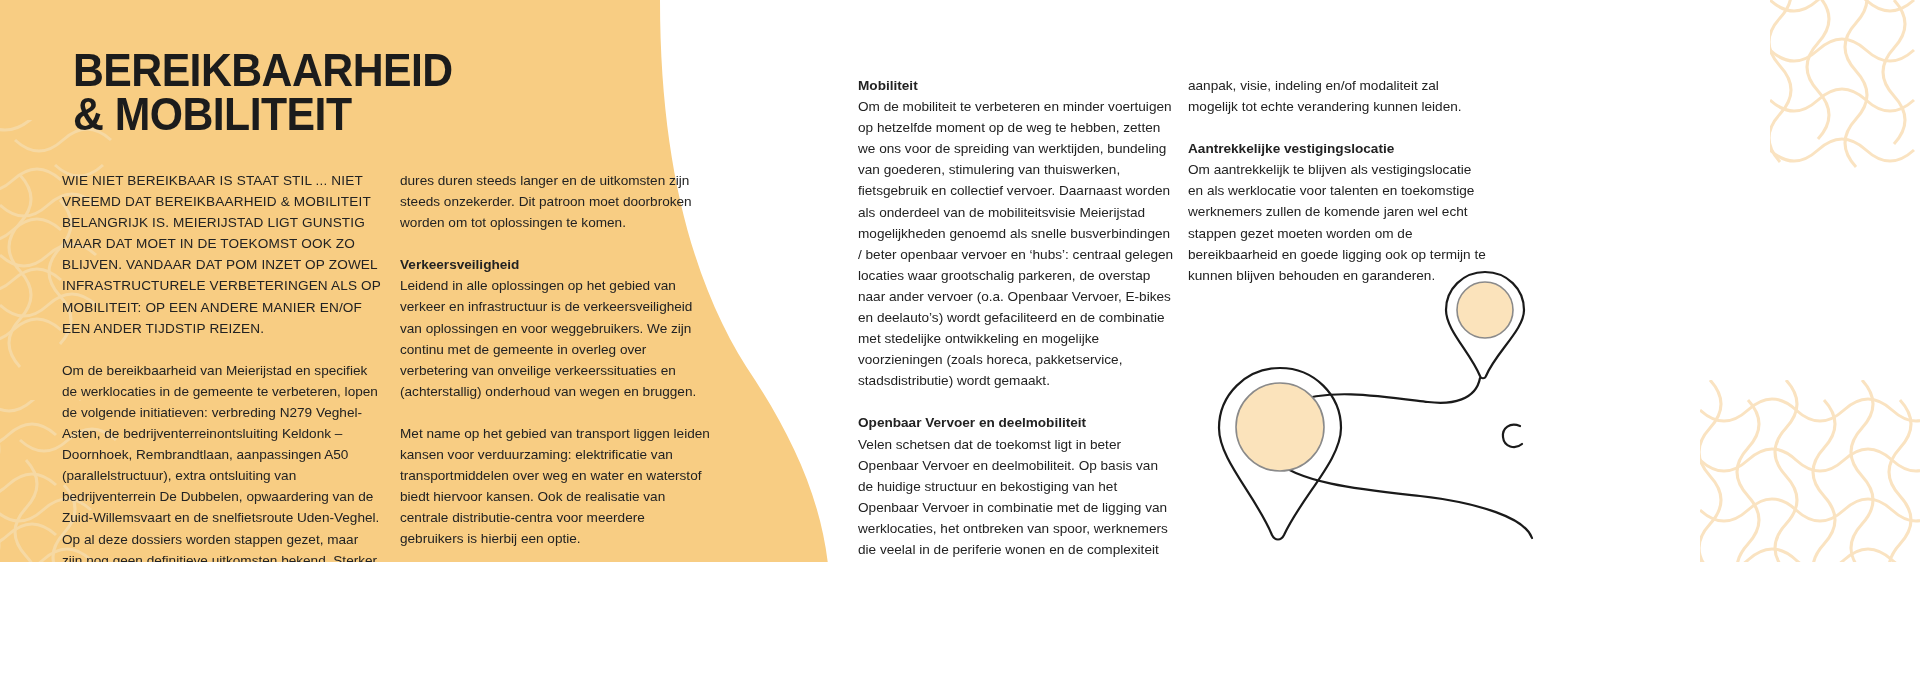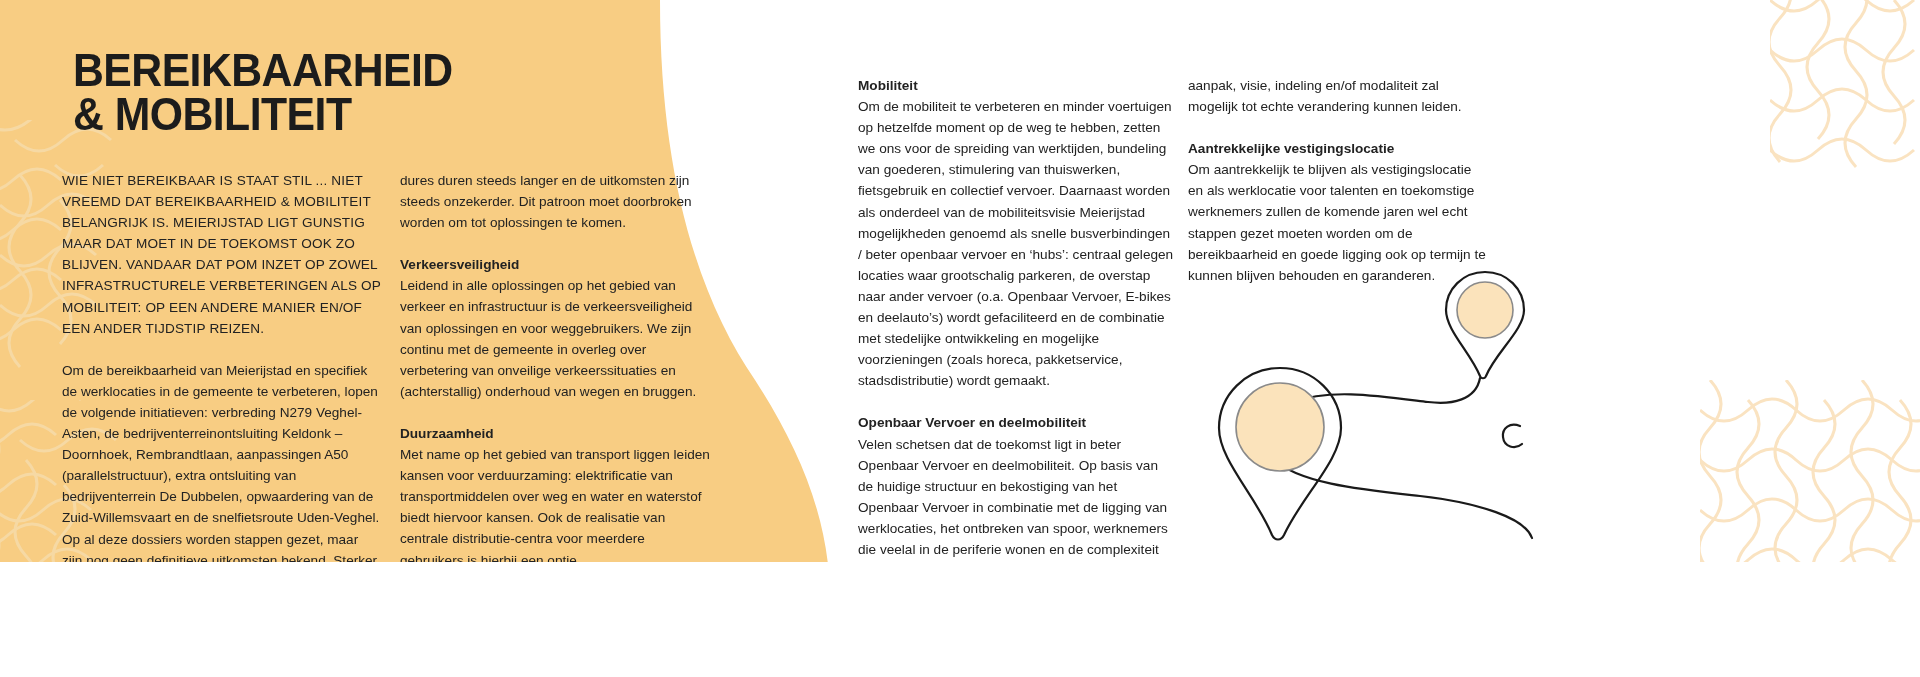--- a/index.html
+++ b/index.html
@@ -192,21 +192,20 @@
     <div class="spacer"></div>
     <p>Om de bereikbaarheid van Meierijstad en specifiek de werklocaties in de gemeente te verbeteren, lopen de volgende initiatieven: verbreding N279 Veghel-Asten, de bedrijventerreinontsluiting Keldonk – Doornhoek, Rembrandtlaan, aanpassingen A50 (parallelstructuur), extra ontsluiting van bedrijventerrein De Dubbelen, opwaardering van de Zuid-Willemsvaart en de snelfietsroute Uden-Veghel. Op al deze dossiers worden stappen gezet, maar zijn nog geen definitieve uitkomsten bekend. Sterker nog: processen en proce-</p>
   </div>
 
   <div class="col col-2">
     <p>dures duren steeds langer en de uitkomsten zijn steeds onzekerder. Dit patroon moet doorbroken worden om tot oplossingen te komen.</p>
     <div class="spacer"></div>
     <p class="head">Verkeersveiligheid</p>
     <p>Leidend in alle oplossingen op het gebied van verkeer en infrastructuur is de verkeersveiligheid van oplossingen en voor weggebruikers. We zijn continu met de gemeente in overleg over verbetering van onveilige verkeerssituaties en (achterstallig) onderhoud van wegen en bruggen.</p>
     <div class="spacer"></div>
-    <p class="head">Duurzaamheid</p>
     <p>Met name op het gebied van transport liggen leiden kansen voor verduurzaming: elektrificatie van transportmiddelen over weg en water en waterstof biedt hiervoor kansen. Ook de realisatie van centrale distributie-centra voor meerdere gebruikers is hierbij een optie.</p>
   </div>
 
   <div class="col col-3">
     <p class="head">Mobiliteit</p>
     <p>Om de mobiliteit te verbeteren en minder voertuigen op hetzelfde moment op de weg te hebben, zetten we ons voor de spreiding van werktijden, bundeling van goederen, stimulering van thuiswerken, fietsgebruik en collectief vervoer. Daarnaast worden als onderdeel van de mobiliteitsvisie Meierijstad mogelijkheden genoemd als snelle busverbindingen / beter openbaar vervoer en ‘hubs’: centraal gelegen locaties waar grootschalig parkeren, de overstap naar ander vervoer (o.a. Openbaar Vervoer, E-bikes en deelauto’s) wordt gefaciliteerd en de combinatie met stedelijke ontwikkeling en mogelijke voorzieningen (zoals horeca, pakketservice, stadsdistributie) wordt gemaakt.</p>
     <div class="spacer"></div>
     <p class="head">Openbaar Vervoer en deelmobiliteit</p>
     <p>Velen schetsen dat de toekomst ligt in beter Openbaar Vervoer en deelmobiliteit. Op basis van de huidige structuur en bekostiging van het Openbaar Vervoer in combinatie met de ligging van werklocaties, het ontbreken van spoor, werknemers die veelal in de periferie wonen en de complexiteit om gedrag te beïnvloeden, zijn de verwachtingen dat zaken veranderen beperkt. Alleen een compleet andere</p>
   </div>

